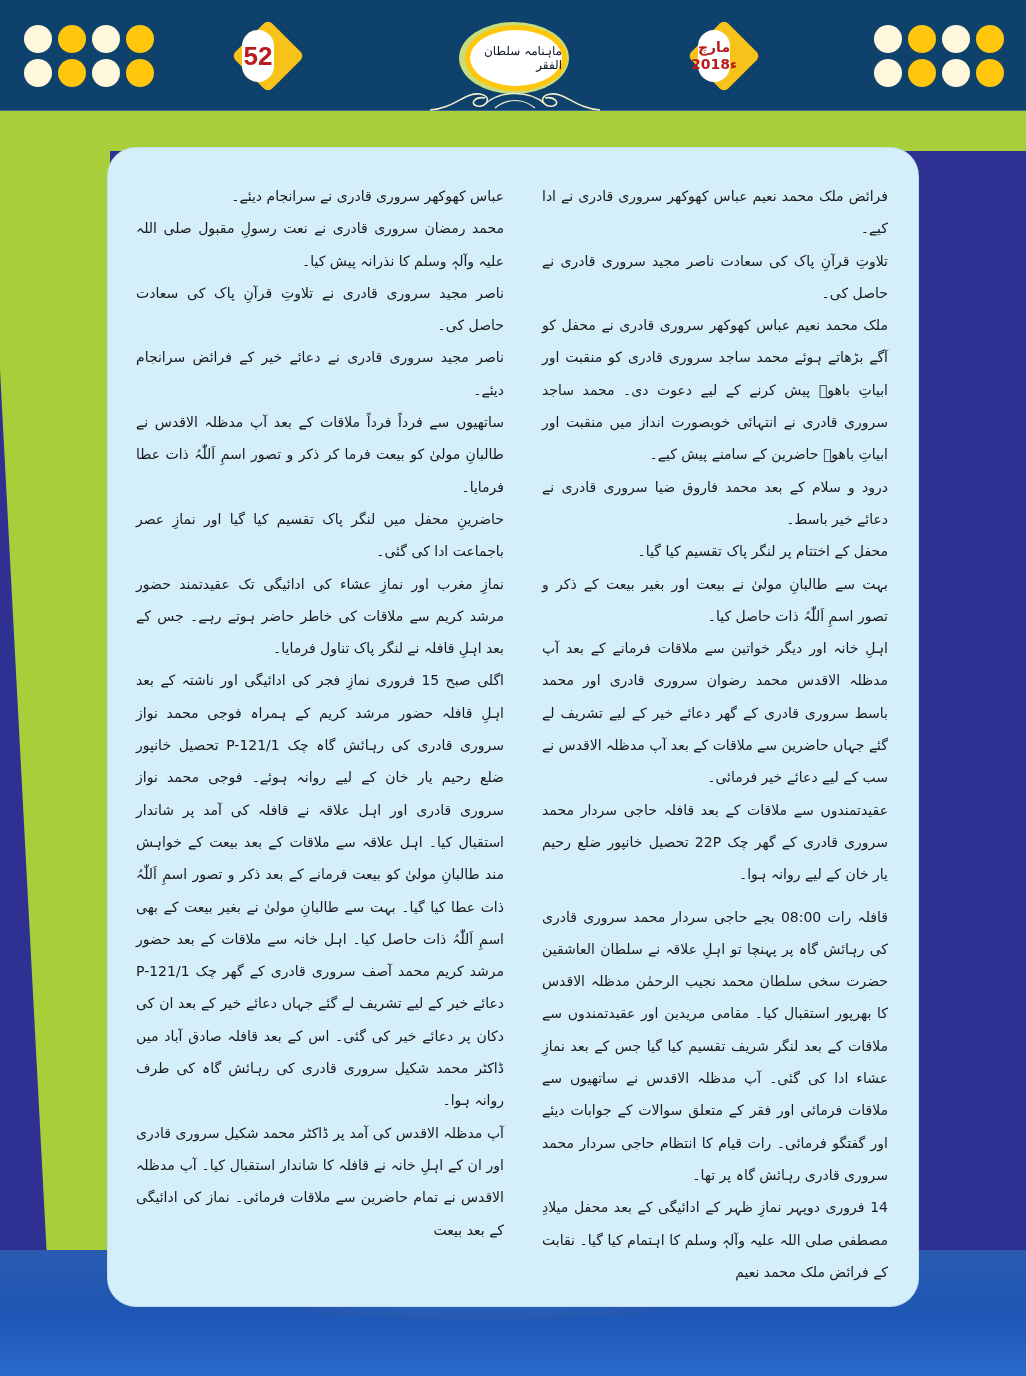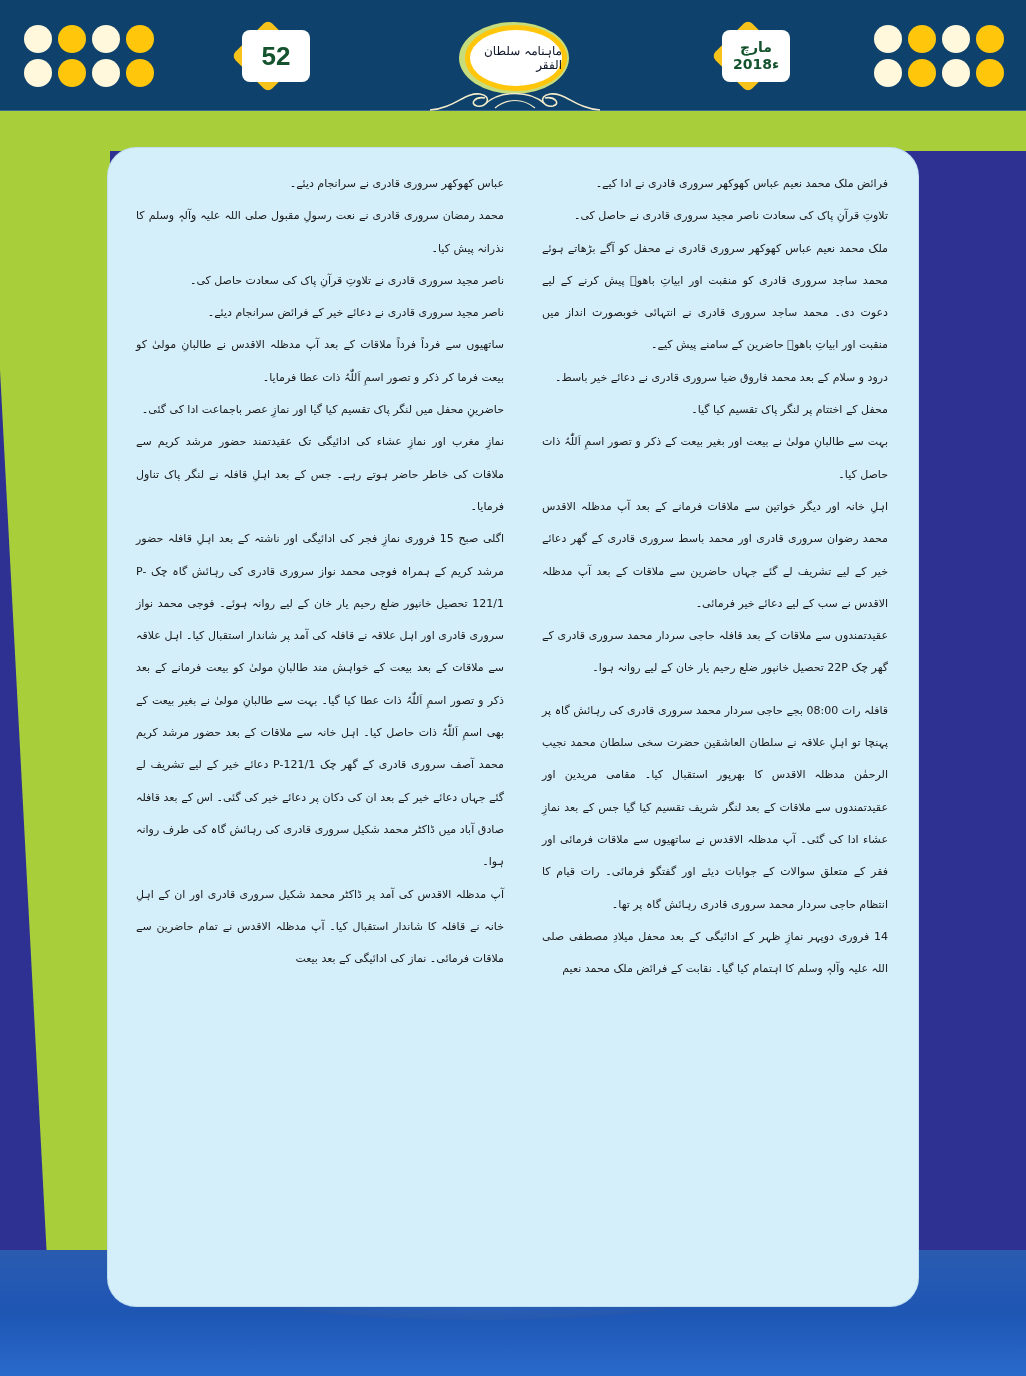--- a/index.html
+++ b/index.html
@@ -6,38 +6,38 @@
   body{width:1026px;height:1376px;position:relative;overflow:hidden;background:#2e3192;font-family:"DejaVu Sans",sans-serif;}
   .header{position:absolute;left:0;top:0;width:1026px;height:110px;background:#0e416b;border-bottom:1px solid #3c6a8e;}
   .dots{position:absolute;top:25px;display:grid;grid-template-columns:repeat(4,28px);grid-template-rows:repeat(2,28px);gap:6px 6px;}
   .dots.left{left:24px;}
   .dots.right{right:22px;}
   .dot{width:28px;height:28px;border-radius:50%;}
   .dot.cream{background:#fff8dc;}
   .dot.gold{background:#ffc60b;}
   .badge{position:absolute;top:18px;width:76px;height:76px;}
   .badge .diamond{position:absolute;left:12px;top:12px;width:52px;height:52px;background:#f7c31b;transform:rotate(45deg);border-radius:6px;}
-  .badge .card{position:absolute;left:12px;top:12px;width:68px;height:52px;background:#fff;border-radius:8px;display:flex;flex-direction:column;align-items:center;justify-content:center;color:#14532d;}
+  .badge .card{position:absolute;left:12px;top:12px;width:32px;height:52px;background:#fff;border-radius:16px;display:flex;flex-direction:column;align-items:center;justify-content:center;color:#b91c1c;}
   .badge.page{left:230px;}
   .badge.page .card{font-family:"Liberation Sans",sans-serif;font-weight:bold;font-size:26px;}
-  .badge.date{left:212px;left:auto;right:240px;}
+  .badge.date{left:212px;left:auto;right:264px;}
   .badge.date .card{font-family:"DejaVu Sans",sans-serif;font-weight:bold;font-size:14px;line-height:17px;}
   .badge.date .card span{display:block;text-align:center;}
   .logo{position:absolute;left:455px;top:22px;width:120px;height:90px;}
   .logo .ring{position:absolute;left:4px;top:0;width:110px;height:72px;border-radius:50%;background:#c7dc7b;}
   .logo .ring2{position:absolute;left:10px;top:3px;width:102px;height:66px;border-radius:50%;background:#ffc60b;}
   .logo .ellipse{position:absolute;left:15px;top:8px;width:92px;height:56px;border-radius:50%;background:#fff;display:flex;align-items:center;justify-content:center;font-size:12px;color:#0f172a;direction:rtl;font-family:"DejaVu Serif",serif;}
   .logo svg{position:absolute;left:-30px;top:52px;}
   .green-band{position:absolute;left:0;top:111px;width:1026px;height:40px;background:#a8ce3a;}
   .green-left{position:absolute;left:0;top:150px;width:110px;height:1100px;background:#a8ce3a;clip-path:polygon(0 0,100% 0,100% 100%,0 100%);}
   .green-left-cut{position:absolute;left:0;top:370px;width:140px;height:900px;background:#2e3192;clip-path:polygon(0 0,34% 100%,0 100%);}
   .bottom-wave{position:absolute;left:0;top:1250px;width:1026px;height:126px;background:linear-gradient(180deg,#2a5bb0 0%,#1e56b4 50%,#2a6acb 100%);}
   .wave-shape{position:absolute;left:200px;top:1240px;width:560px;height:80px;border-radius:0 0 50% 50%;background:radial-gradient(ellipse at 50% 0%,#5a8ed6 0%,#2d62b8 55%,#1c4aa0 100%);opacity:0.9;}
   .panel{position:absolute;left:108px;top:148px;width:810px;height:1158px;background:#d4eefa;border-radius:28px;box-shadow:0 0 0 1px #bfdff0;}
-  .col{position:absolute;top:20px;direction:rtl;text-align:justify;text-align-last:right;font-family:"DejaVu Sans",sans-serif;font-size:11px;line-height:32.3px;color:#1a1a1a;}
+  .col{position:absolute;top:32px;direction:rtl;text-align:justify;text-align-last:right;font-family:"DejaVu Sans",sans-serif;font-size:14px;line-height:32.3px;color:#1a1a1a;}
   .col.right{right:30px;width:346px;}
   .col.left{right:414px;width:368px;}
   .col p{margin:0;}
   .col p.gap{margin-top:10px;}
 </style>
 </head>
 <body>
 
 <div class="header">
   <div class="dots left">

